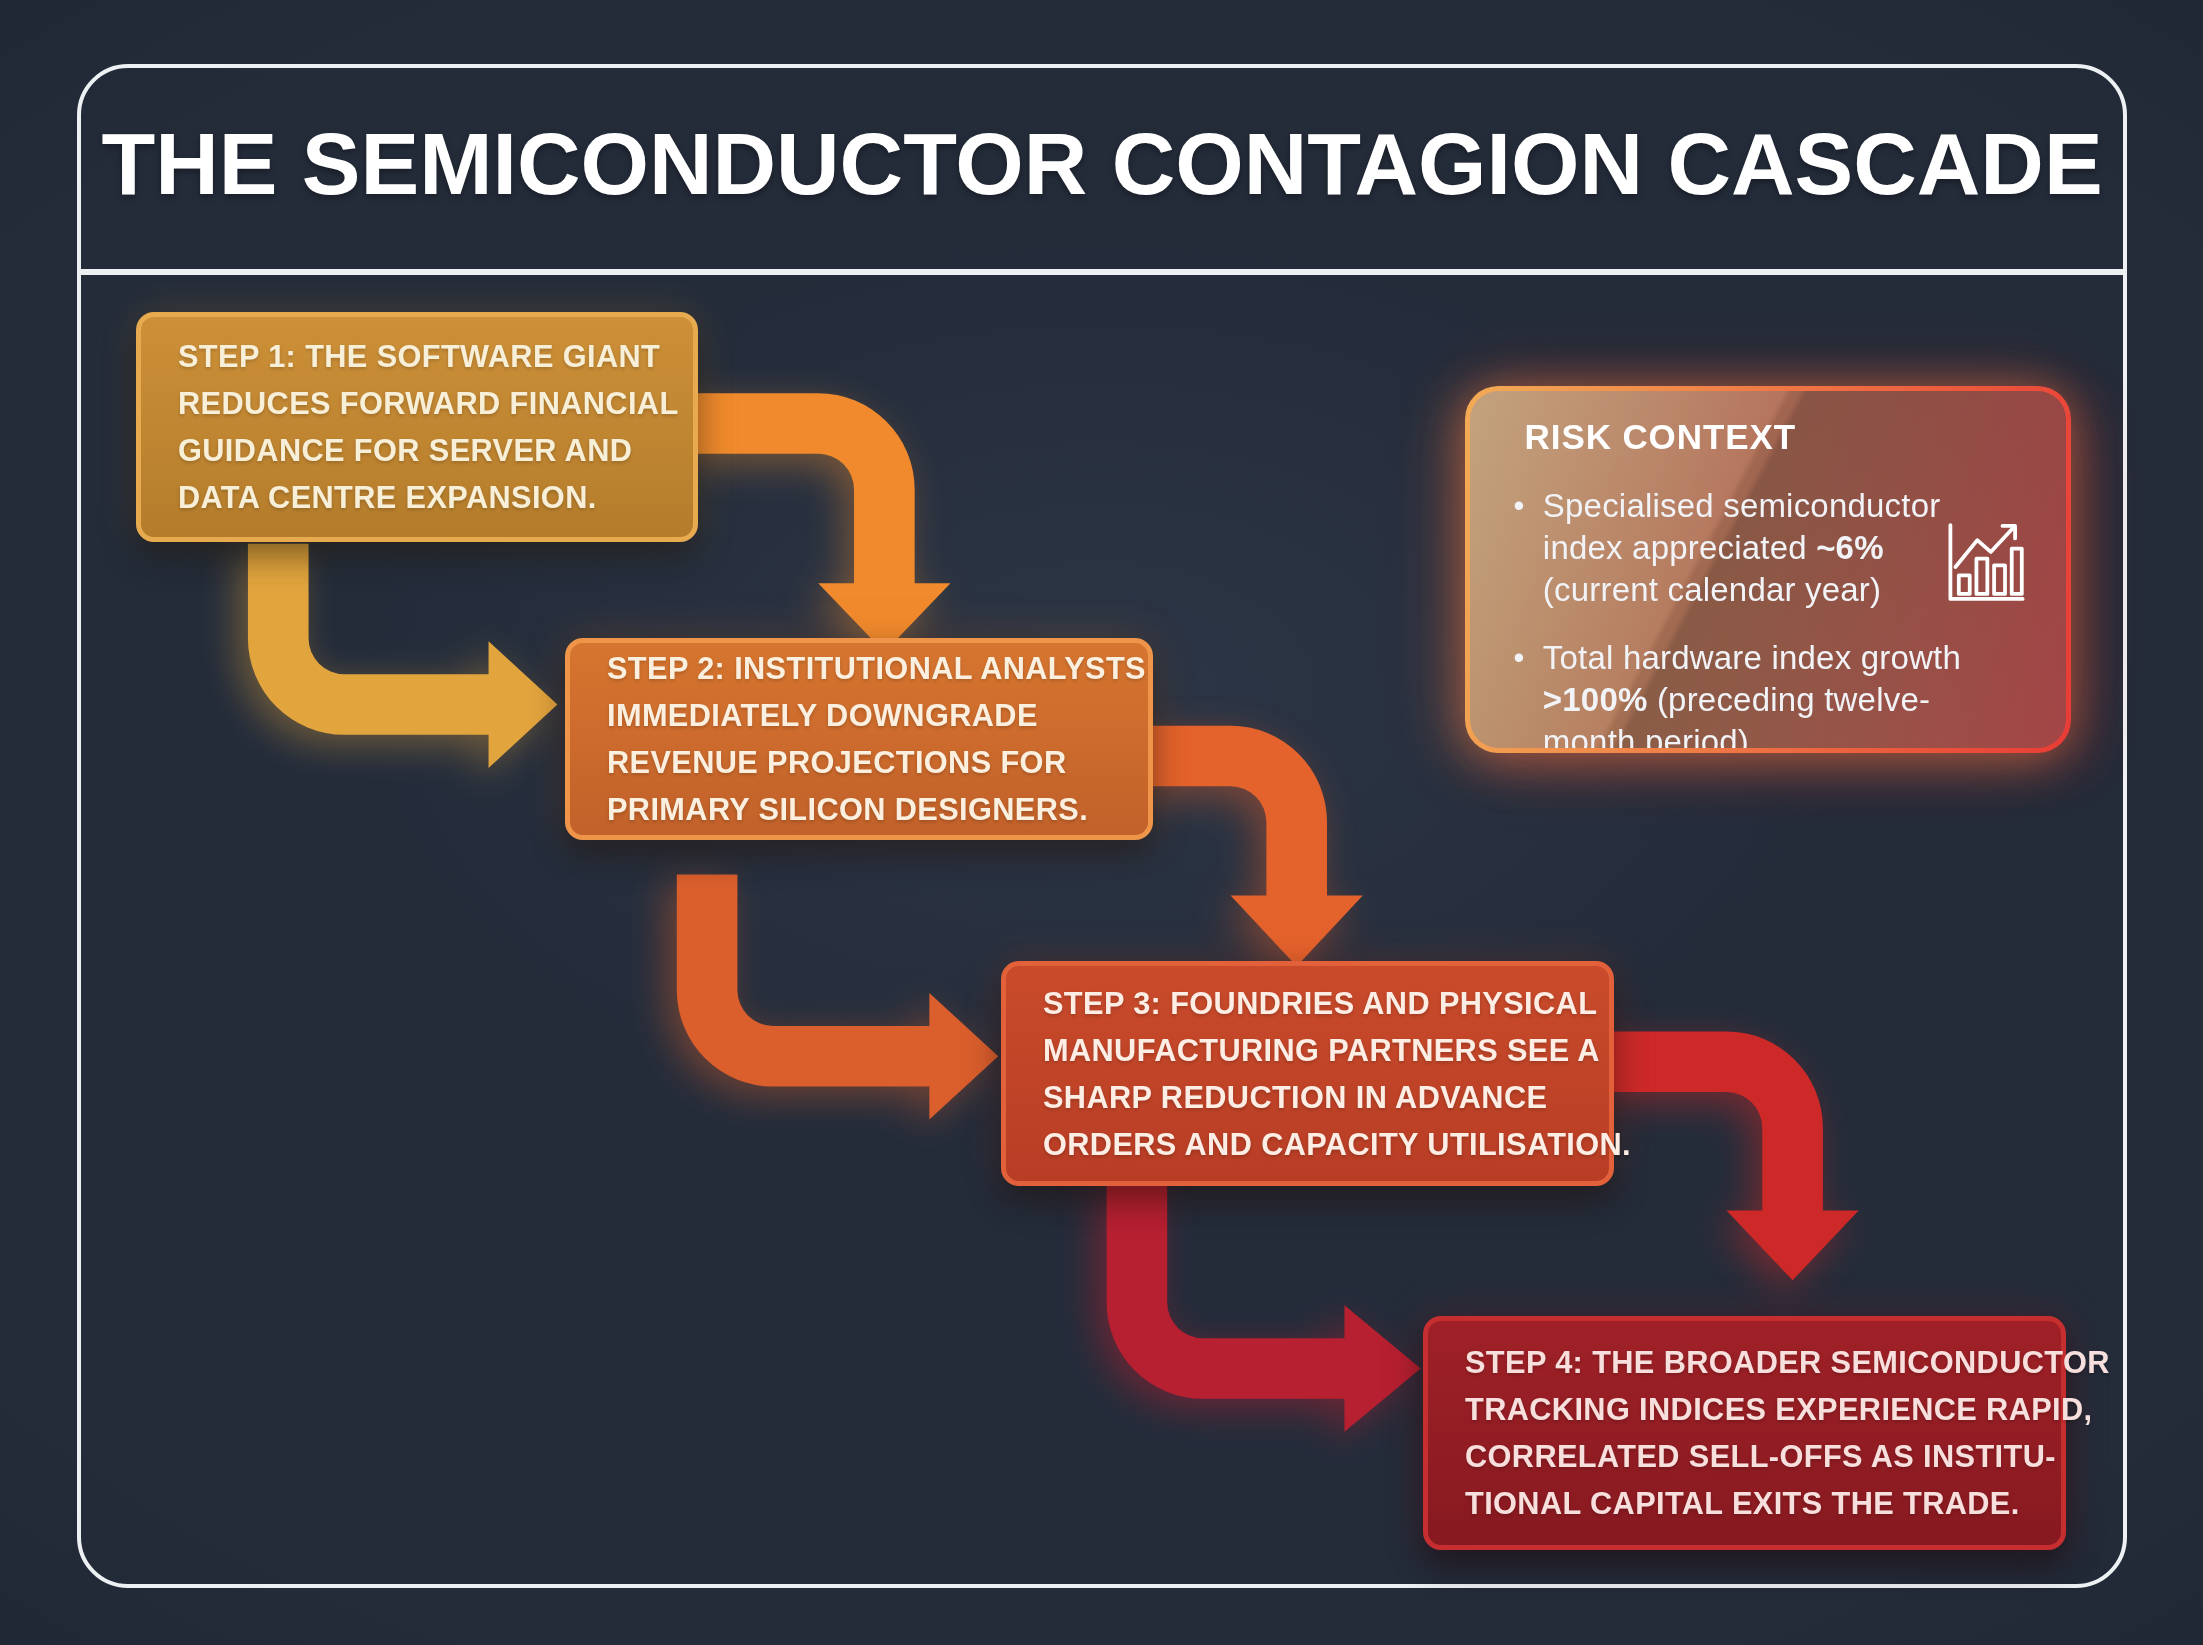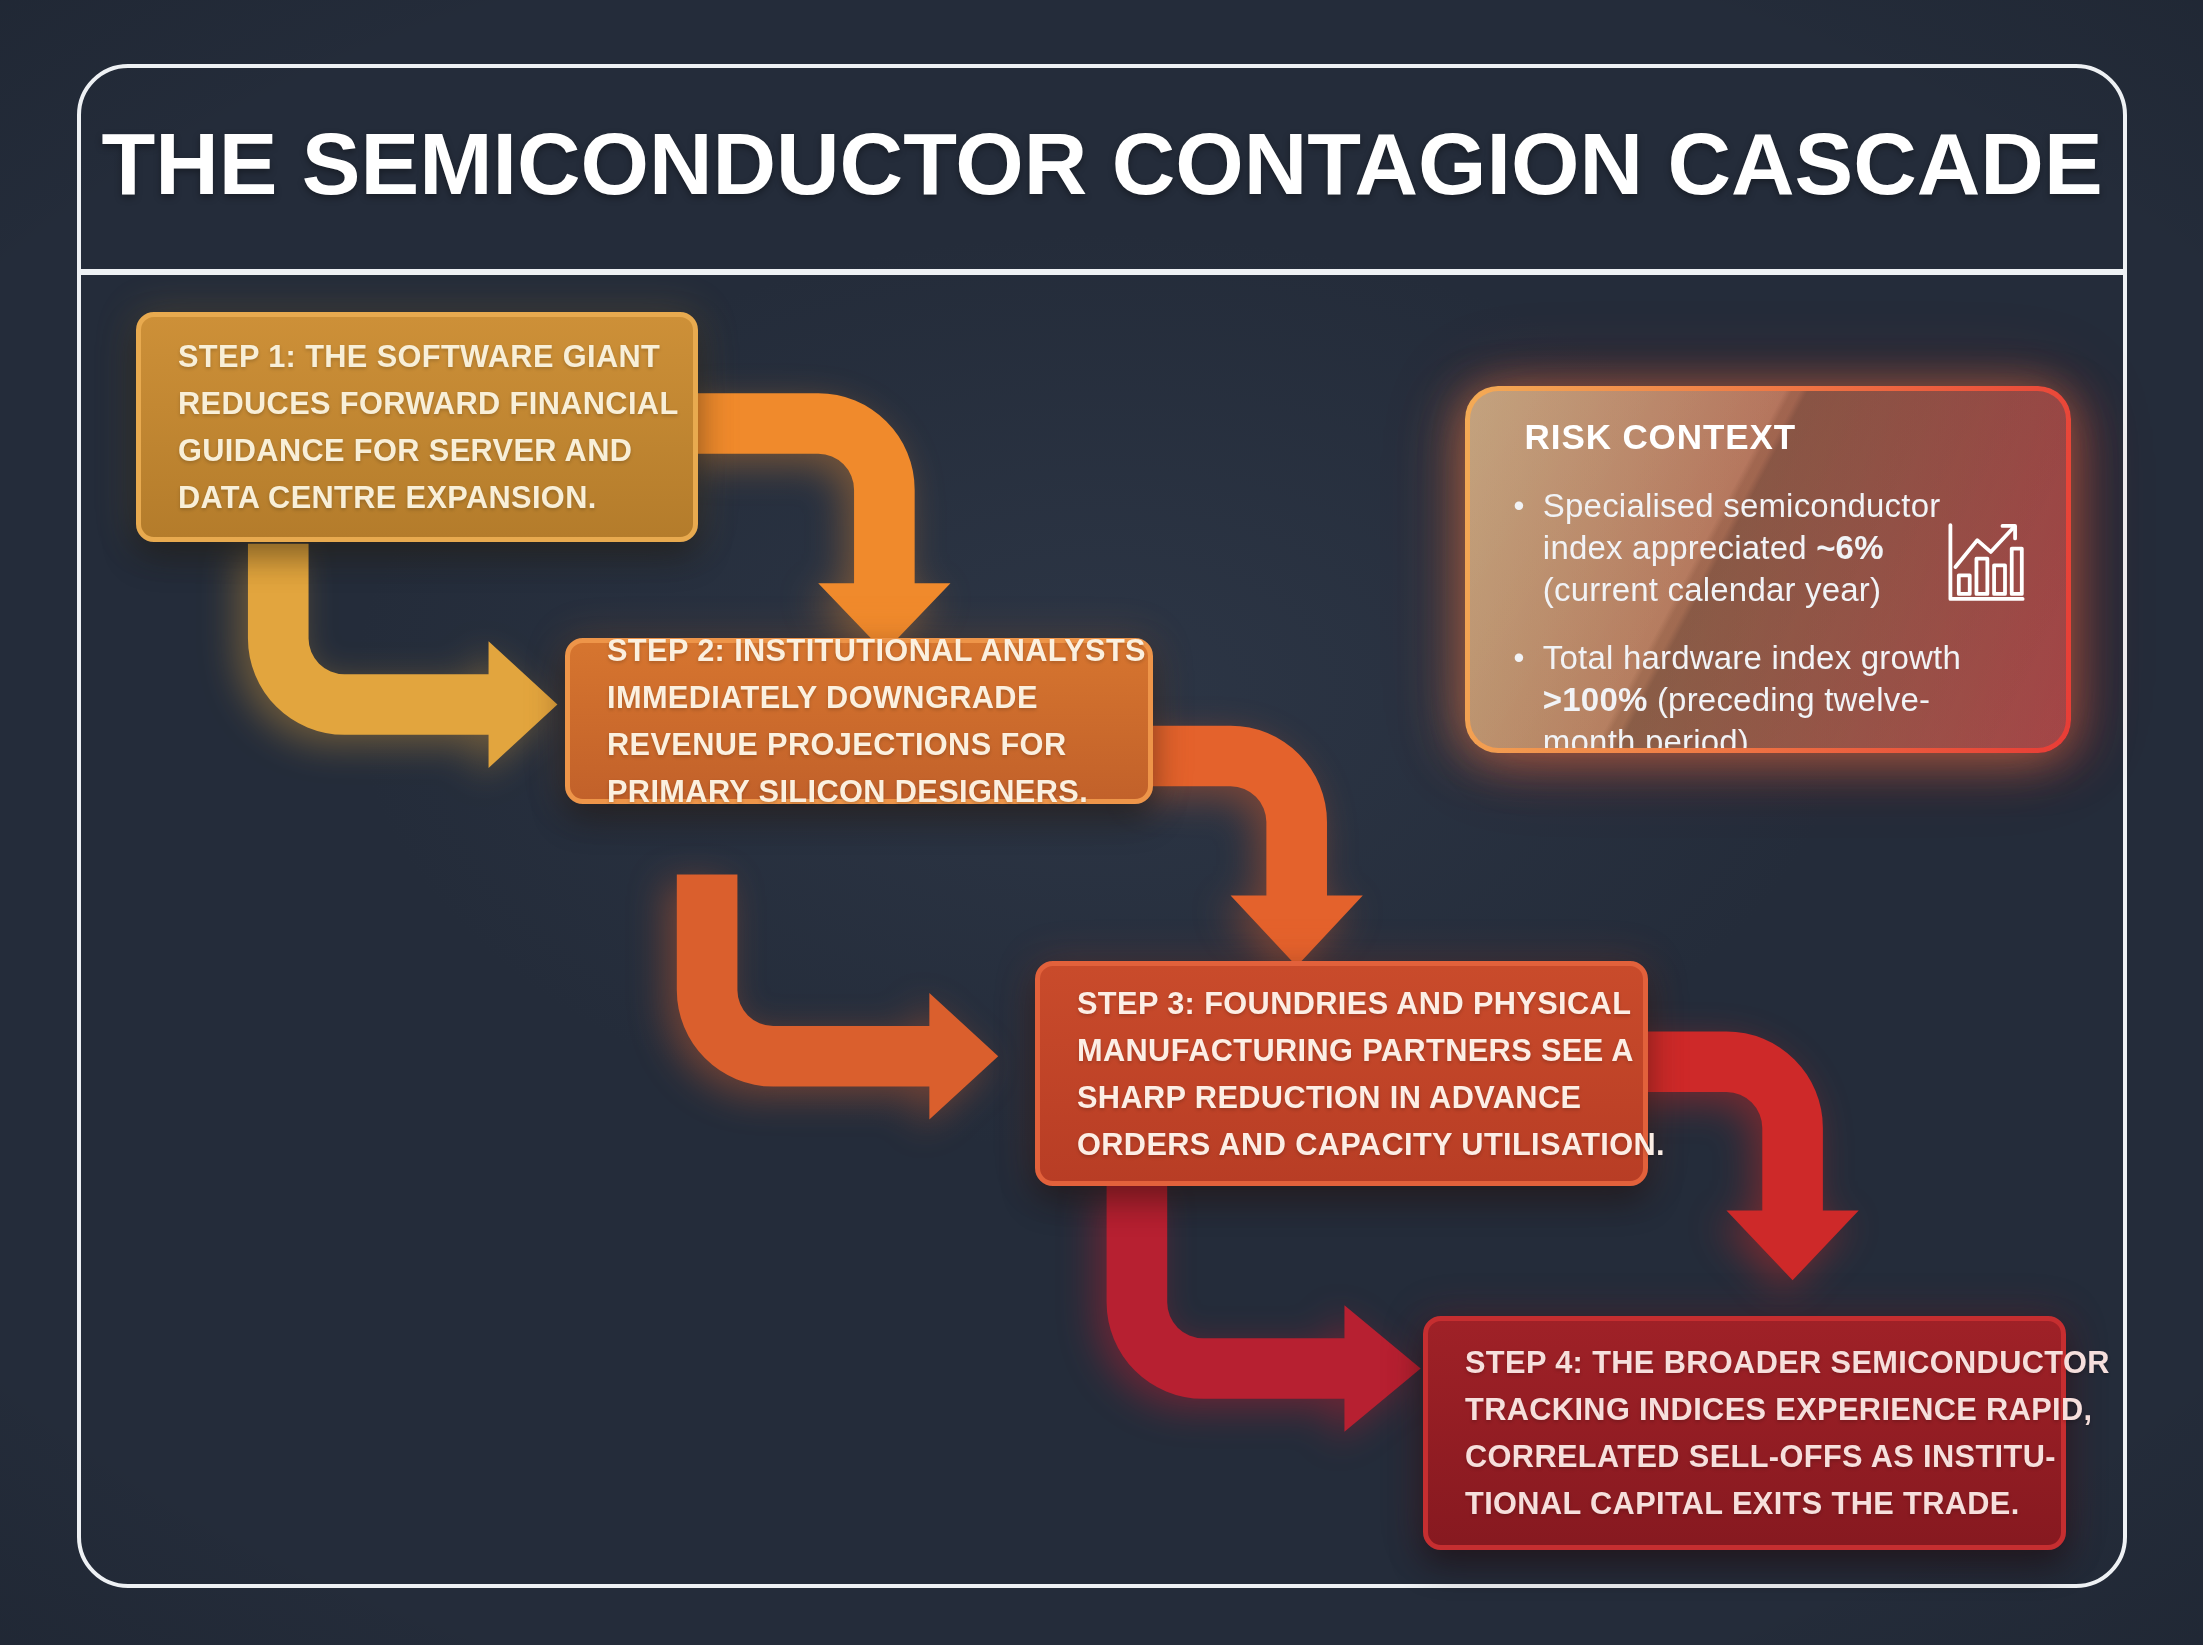--- a/index.html
+++ b/index.html
@@ -38,31 +38,30 @@
     transform:scaleX(0.96);transform-origin:0 50%;
     text-shadow:0 1.8px 3.7px rgba(0,0,0,0.18);
   }
   .step1{
     left:136px;top:312px;width:562px;height:230px;
     background:linear-gradient(180deg,#CD9038,#B47C2B);
     border:5.5px solid #E8AA4F;color:#F8EFD8;
     box-shadow:0 14.7px 33px rgba(0,0,0,0.42), 0 0 42px rgba(216,160,62,0.22);
   }
   .step2{
-    left:565px;top:638px;width:588px;height:166px;
+    left:565px;top:638px;width:588px;height:202px;
     background:linear-gradient(180deg,#D6752F,#C2612A);
     border:5.5px solid #EE9549;color:#FBF0DF;
     box-shadow:0 14.7px 33px rgba(0,0,0,0.42), 0 0 42px rgba(226,128,56,0.22);
   }
   .step3{
     left:1001px;top:961px;width:613px;height:225px;
     background:linear-gradient(180deg,#C94B2B,#B83D25);
     border:5.5px solid #E2613B;color:#FCEEE5;
     box-shadow:0 14.7px 33px rgba(0,0,0,0.42), 0 0 42px rgba(216,84,48,0.22);
-    margin-left:34px;
   }
   .step4{
     left:1423px;top:1276px;width:643px;height:234px;
     background:linear-gradient(180deg,#9F2127,#871920);
     border:5.5px solid #C62E30;color:#F6DFDC;
     box-shadow:0 14.7px 33px rgba(0,0,0,0.45), 0 0 42px rgba(178,36,42,0.25);
     margin-top:40px;
   }
 
   

